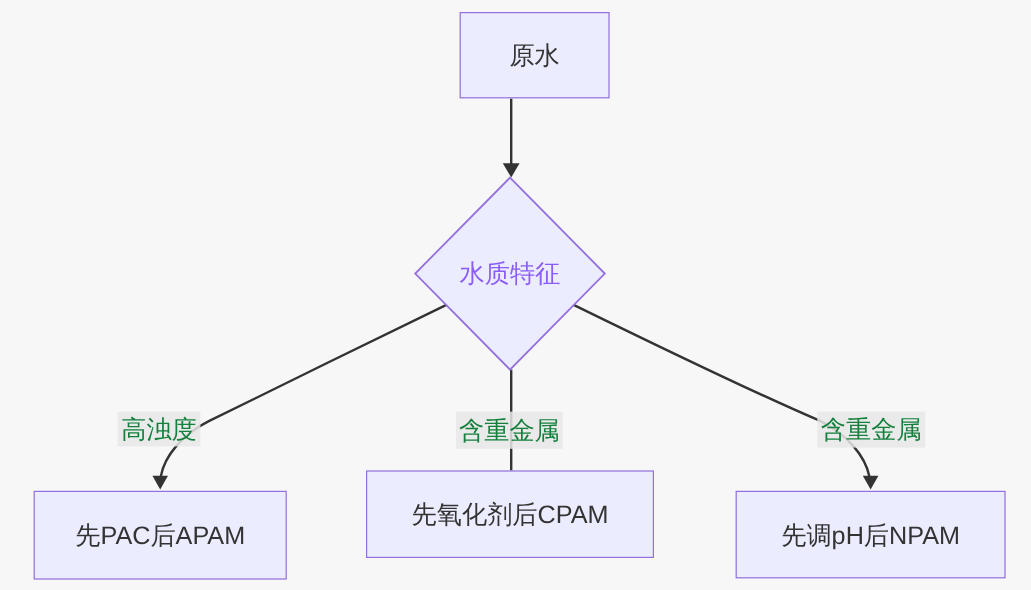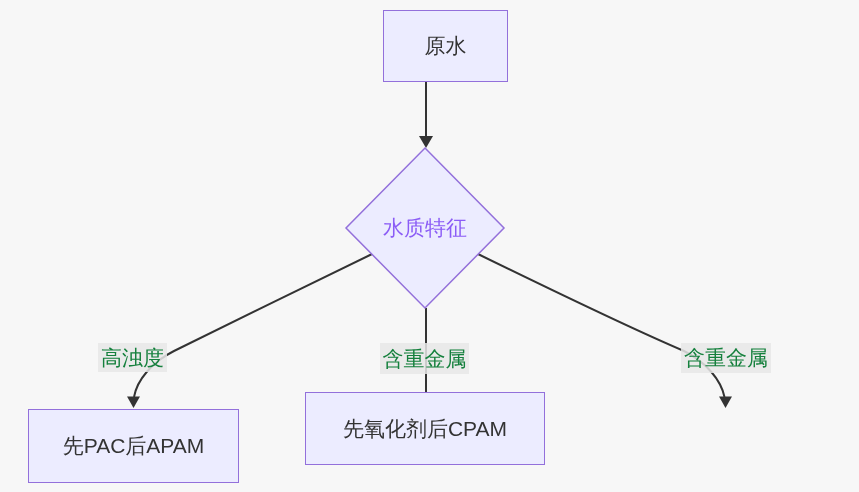--- a/index.html
+++ b/index.html
@@ -79,14 +79,17 @@
   <div class="edge-label" id="label-metals">
     <span>含重金属</span>
   </div>
 
   <div class="node" id="node-pac">
     <span>先PAC后APAM</span>
   </div>
   <div class="node" id="node-cpam">
     <span>先氧化剂后CPAM</span>
   </div>
+  <div class="node" id="node-npam">
+    <span>先调pH后NPAM</span>
+  </div>
 
 </div>
 
 </body></html>

